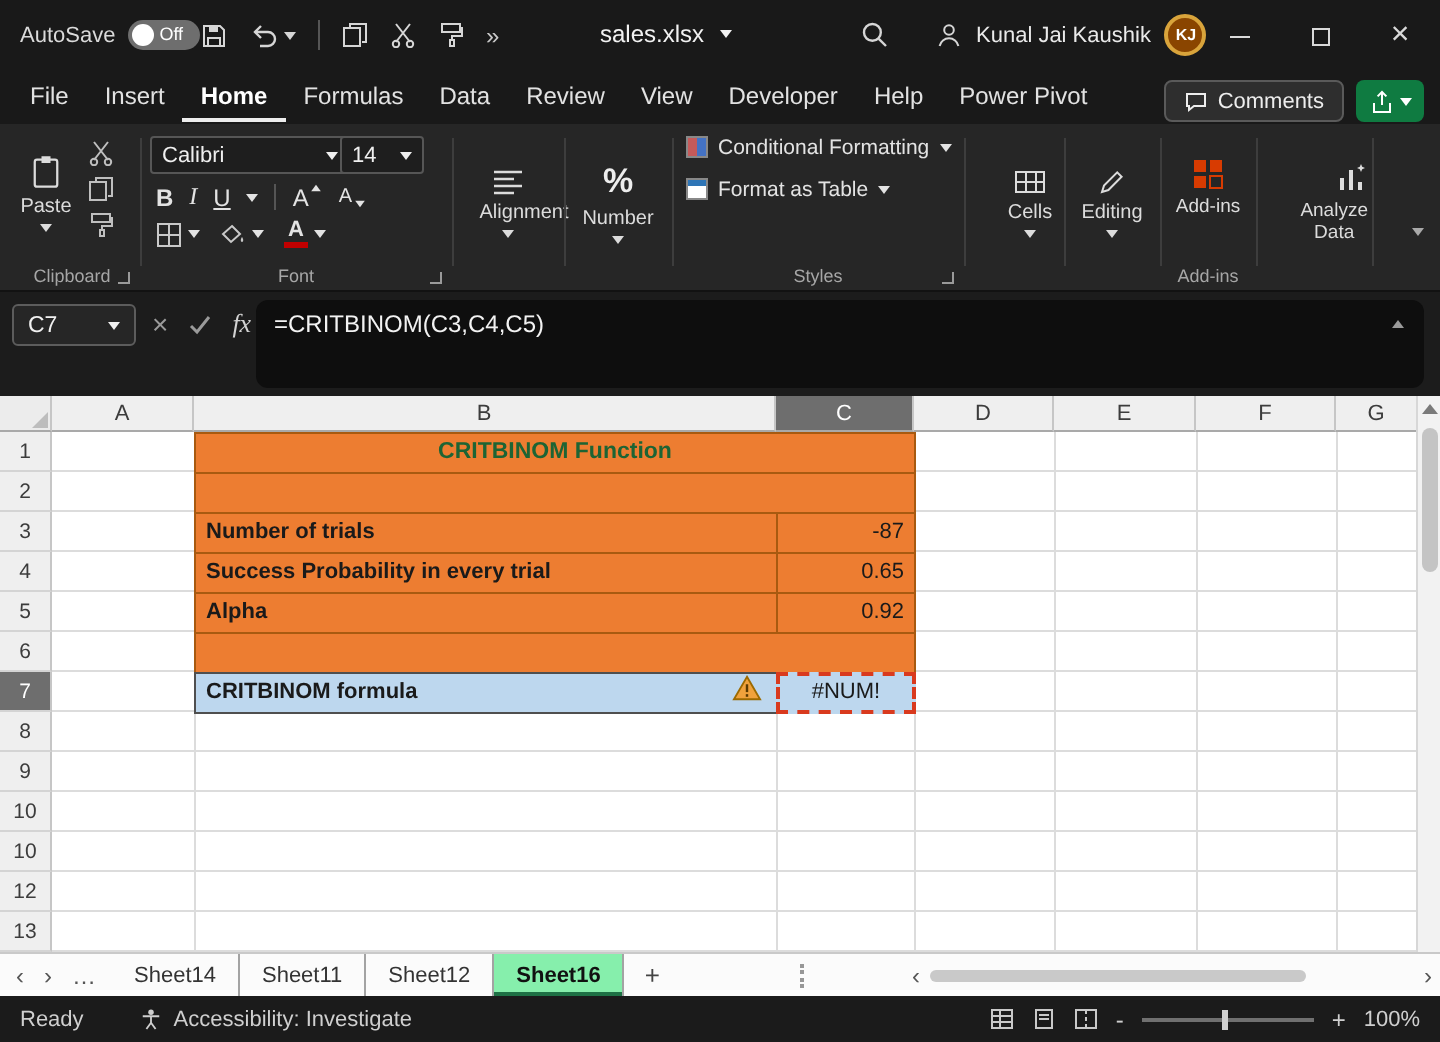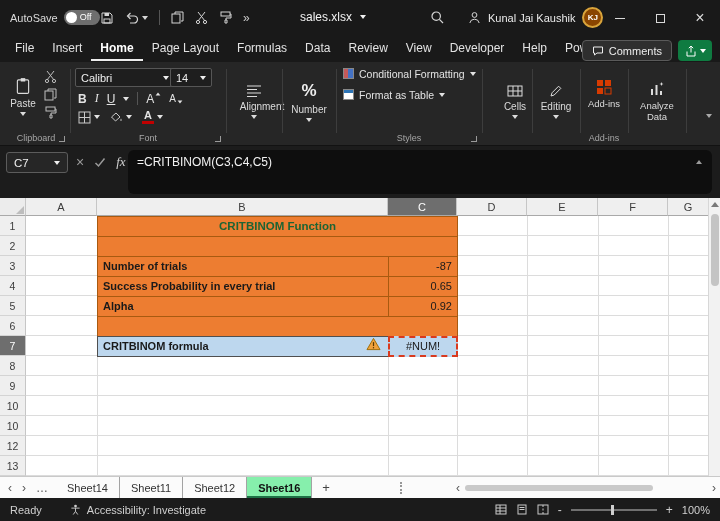--- a/index.html
+++ b/index.html
@@ -189,21 +189,20 @@
       </div>
     <div class="wc wc-close">
         <span>×</span>
       </div>
   </div>
 
   <div class="tabrow">
     <span class="rtab">File</span>
     <span class="rtab">Insert</span>
     <span class="rtab active">Home</span>
-    <span class="rtab">Page Layout</span>
     <span class="rtab">Formulas</span>
     <span class="rtab">Data</span>
     <span class="rtab">Review</span>
     <span class="rtab">View</span>
     <span class="rtab">Developer</span>
     <span class="rtab">Help</span>
     <span class="rtab">Power Pivot</span>
     <div class="commentsbtn">
       <span>
           <svg width="12" height="12" viewBox="0 0 12 12">
@@ -384,21 +383,21 @@
               <rect x="1" y="9" width="6" height="6" fill="#D83B01"></rect>
               <rect x="9" y="9" width="6" height="6" fill="none" stroke="#D83B01"></rect>
             </svg>
           </span>
         <span style="font-size:9.5px;">Add-ins</span>
       </div>
       <span class="glabel">Add-ins</span>
     </div>
     <div class="gsep" style="left:628px;"></div>
 
-    <div class="group bigbtn" style="left:630px; width:54px; height:78px;">
+    <div class="group bigbtn" style="left:630px; width:54px; height:78px;align-items:flex-end;">
       <span>
           <svg width="16" height="16" viewBox="0 0 16 16">
             <path d="M3 14V8M7.5 14V4M12 14v-4" stroke="#DCDCDC" stroke-width="2"></path>
             <path d="M12.5 1l.6 1.4L14.5 3l-1.4.6-.6 1.4-.6-1.4L10.5 3l1.4-.6z" fill="#DCDCDC"></path>
           </svg>
         </span>
       <span class="twoline">
         <span>Analyze</span><br>
         <span>Data</span>
       </span>

